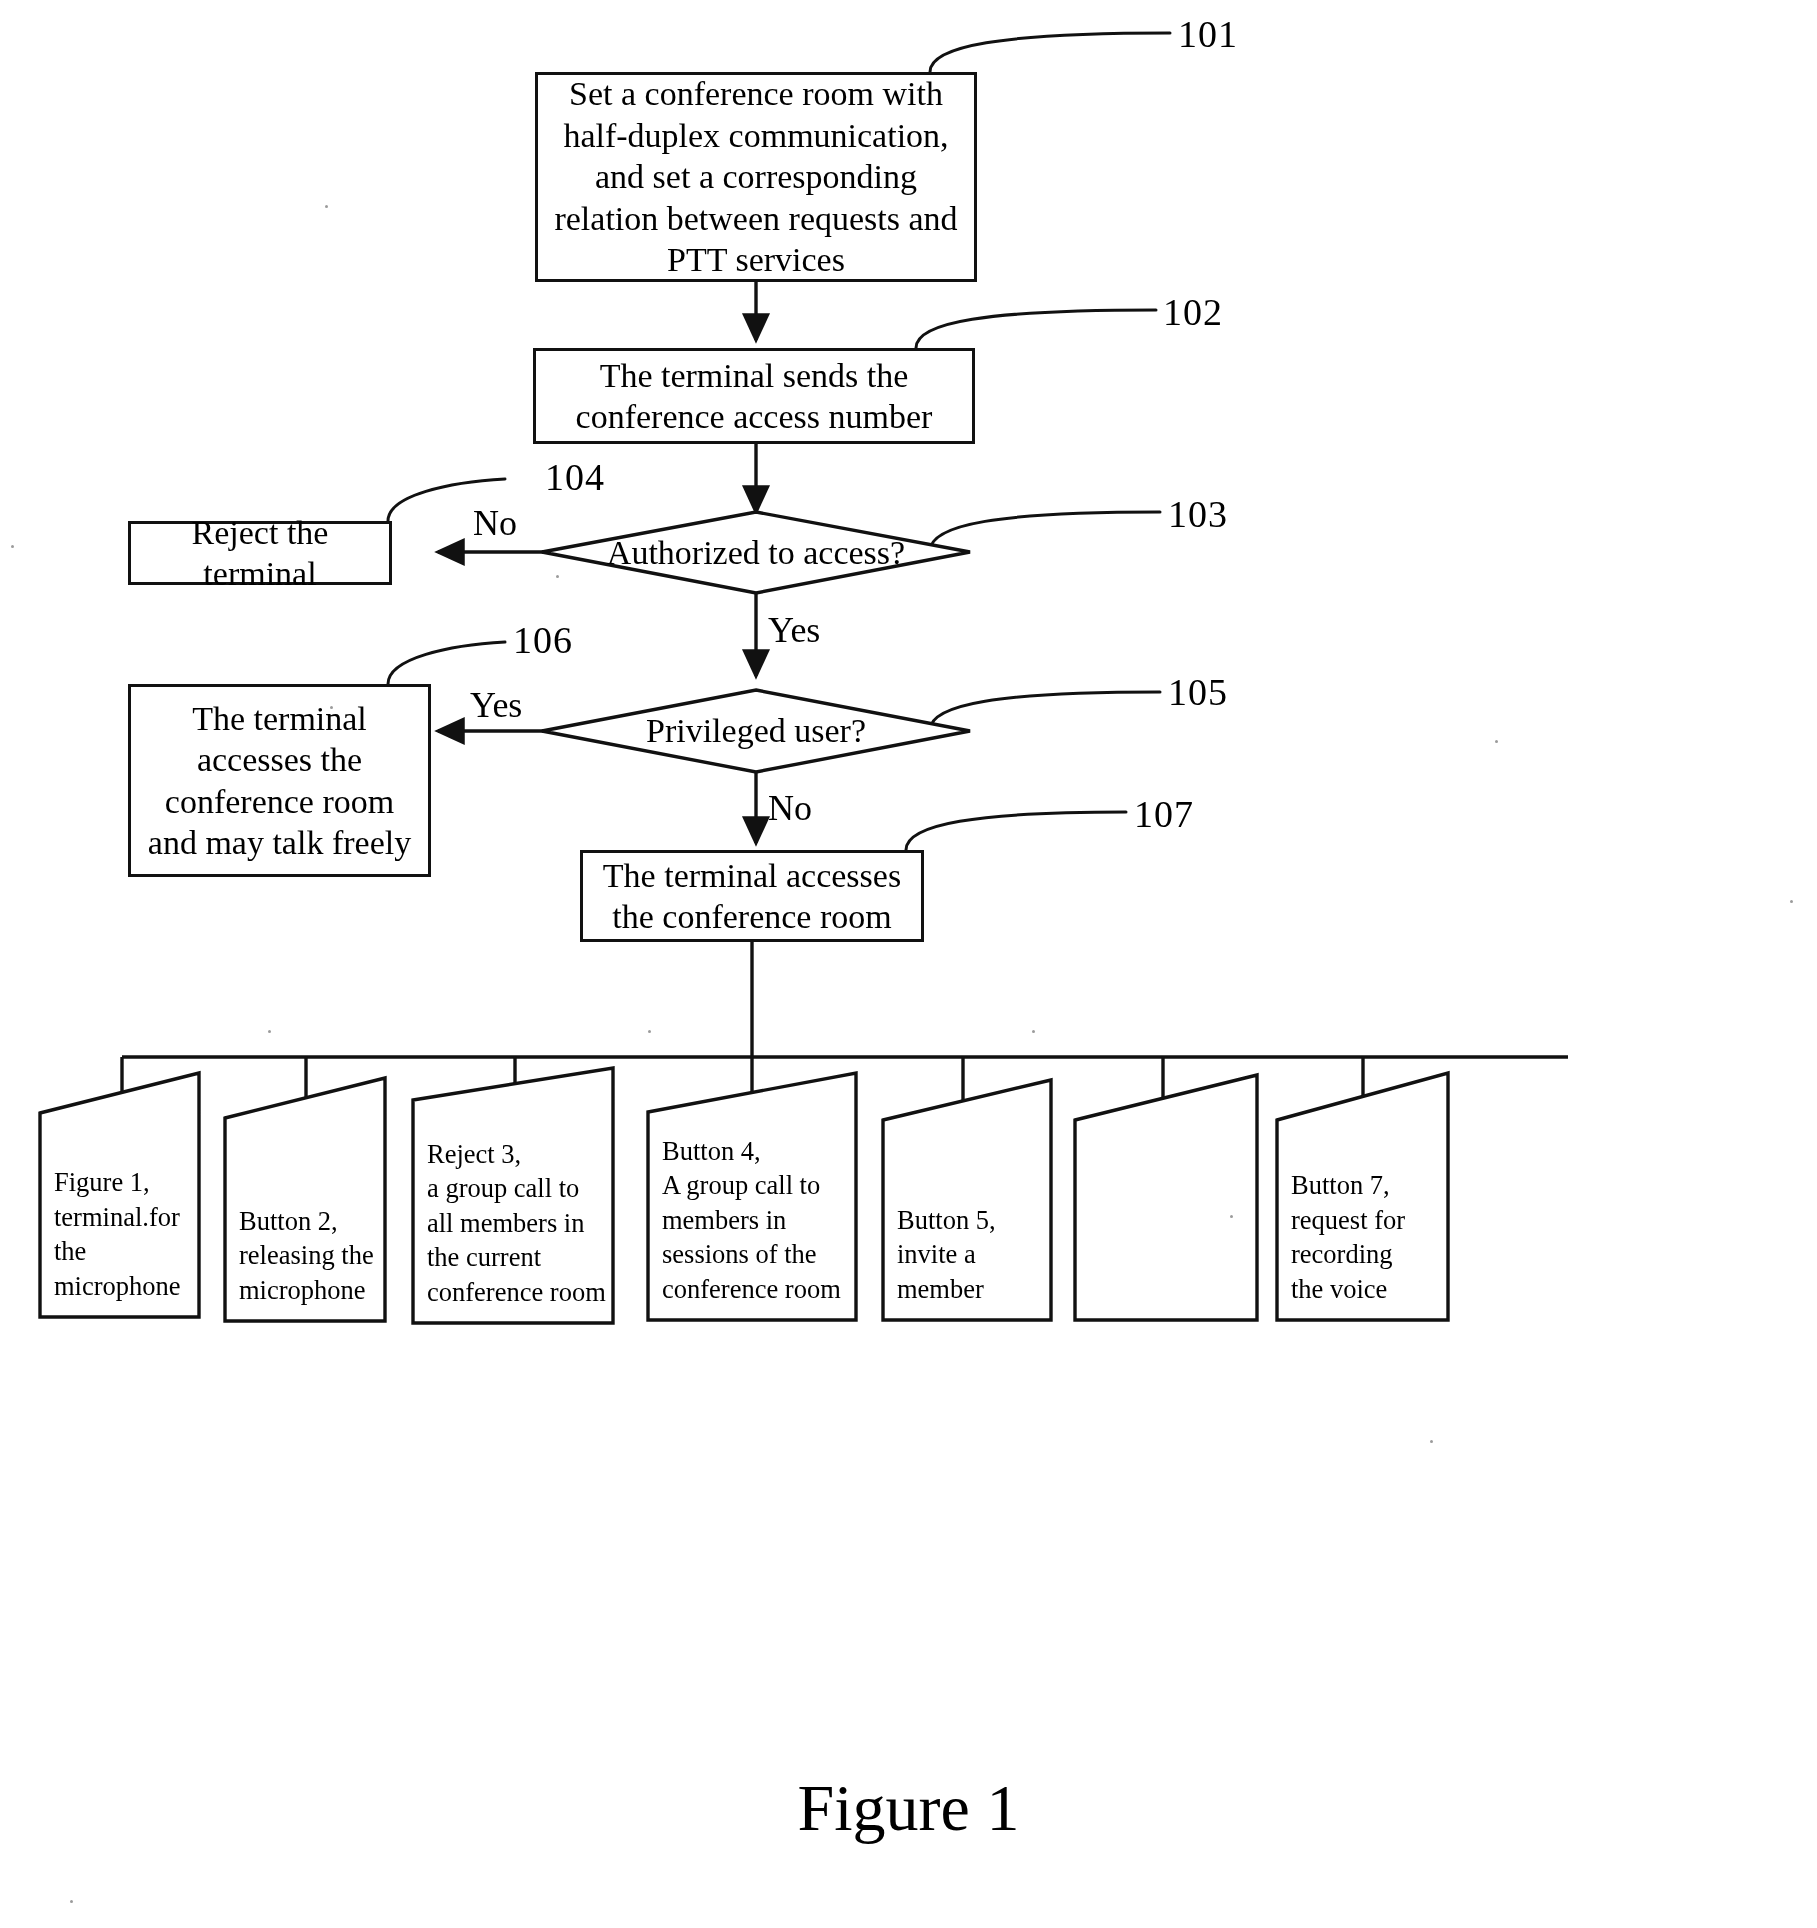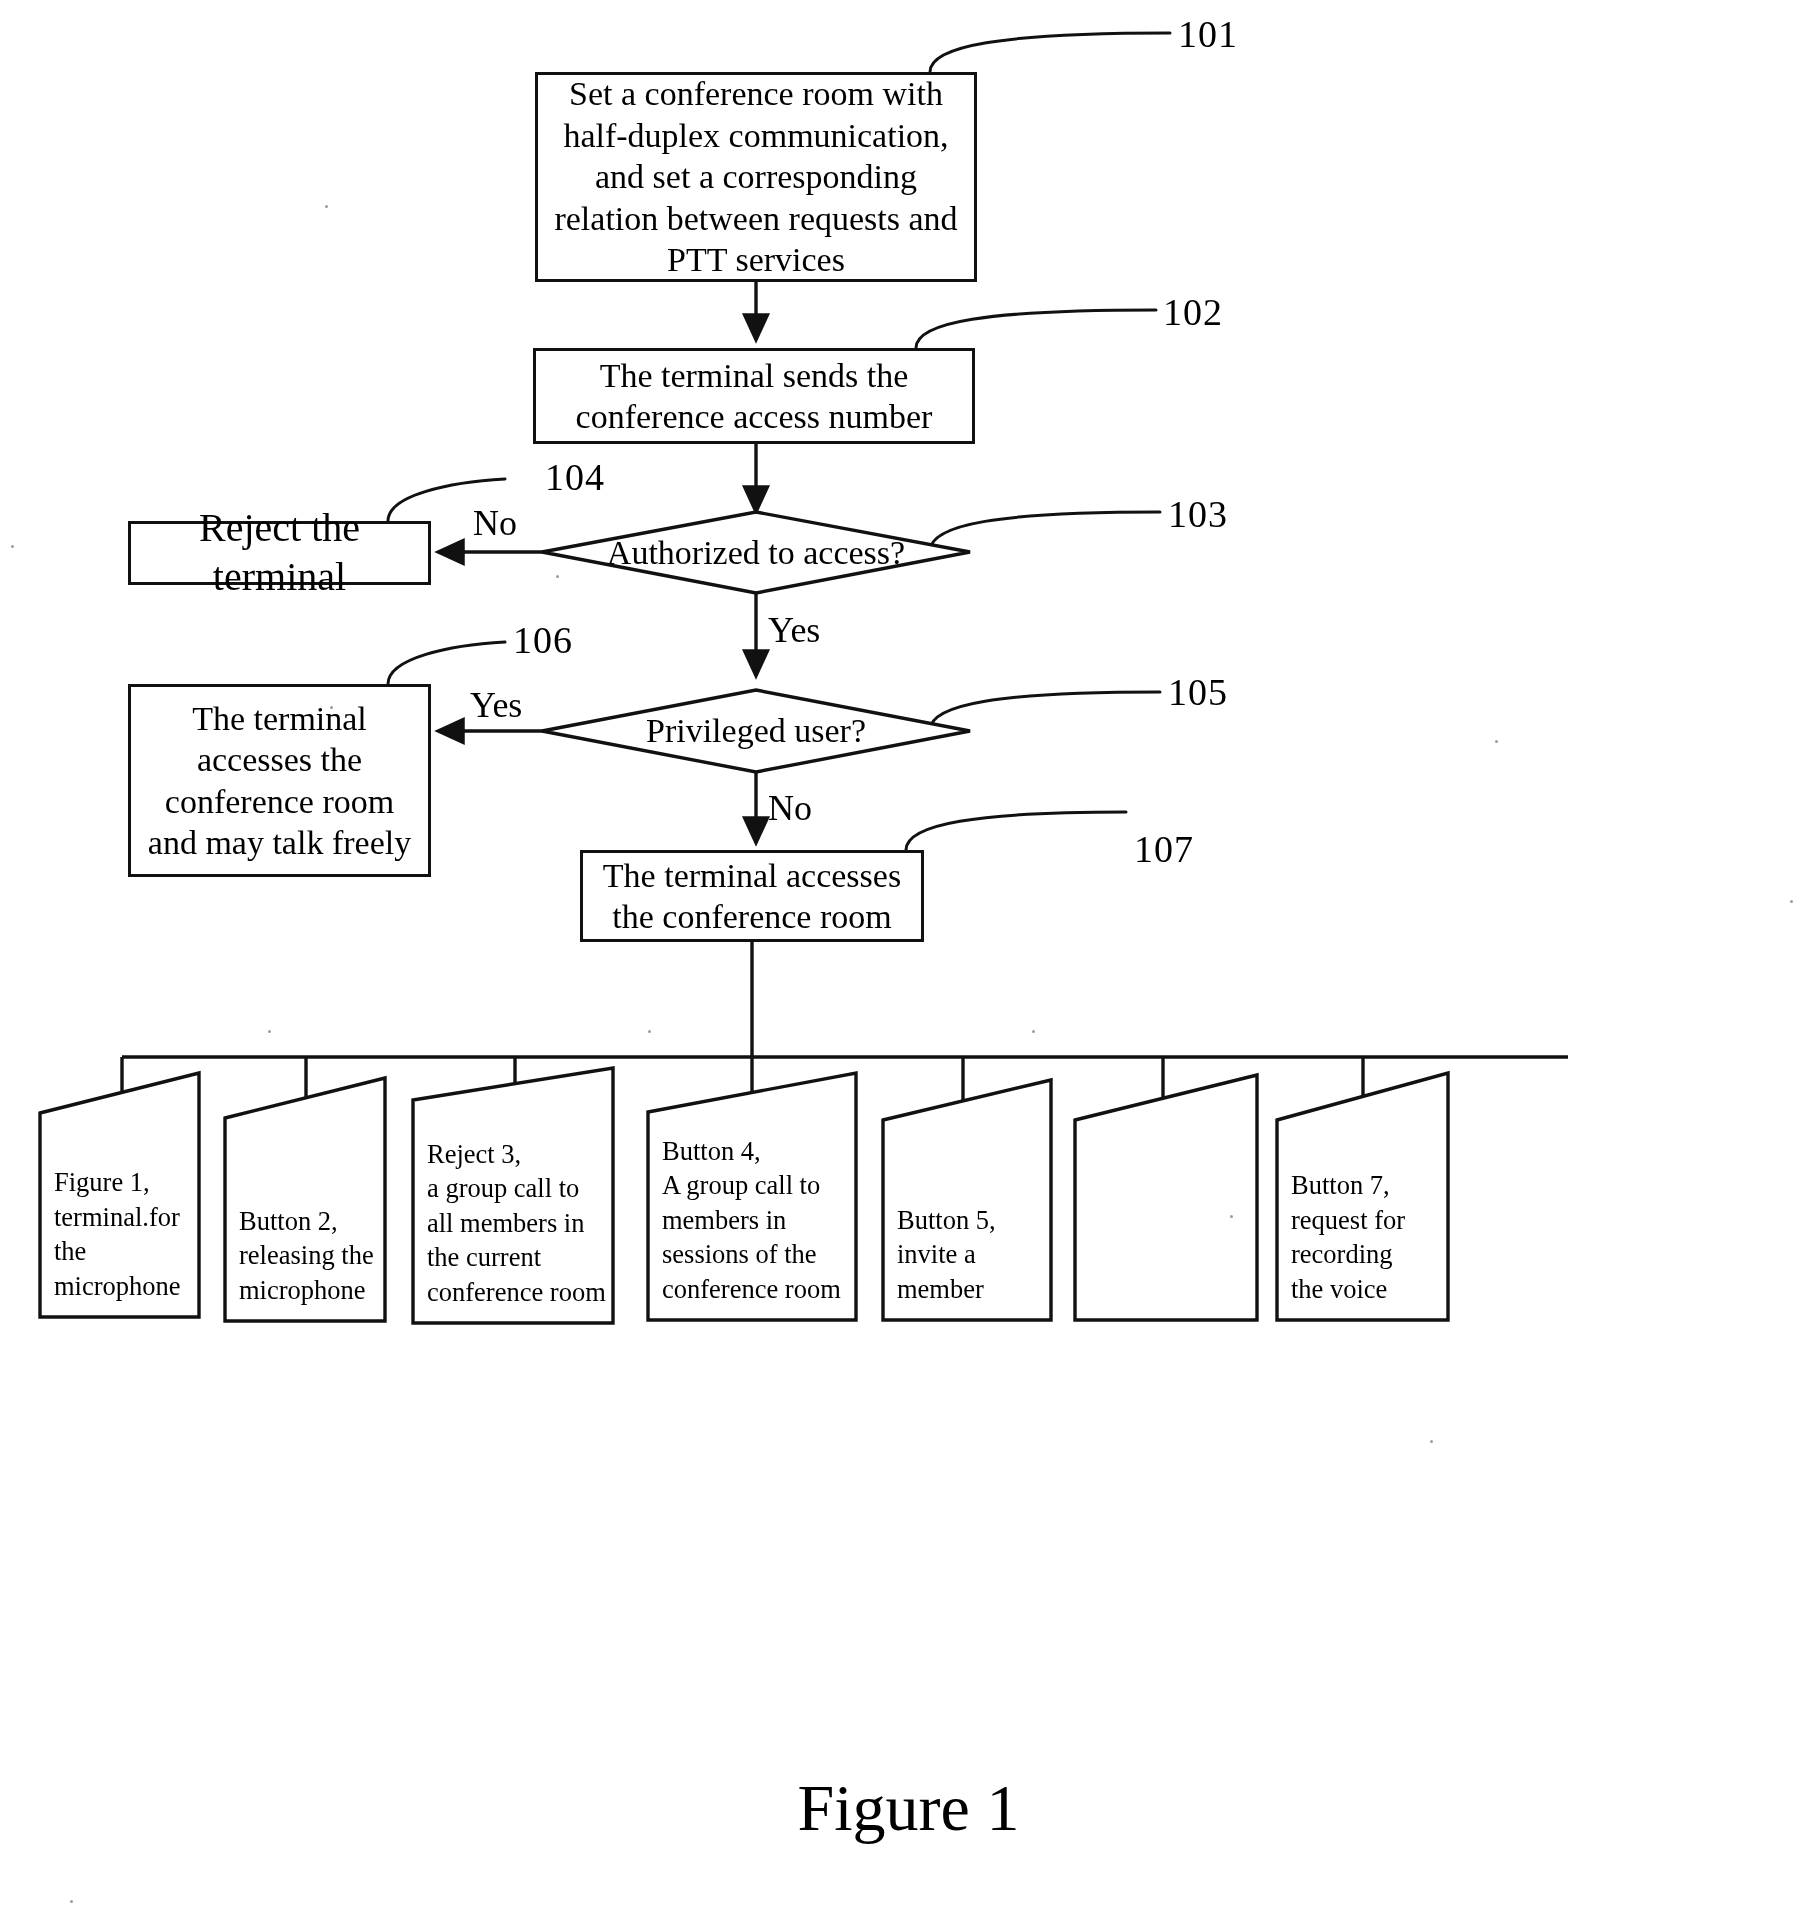--- a/index.html
+++ b/index.html
@@ -8,21 +8,21 @@
   #stage{position:absolute;inset:0;}
   svg#wires{position:absolute;left:0;top:0;width:1817px;height:1928px;}
 
   .node{position:absolute;box-sizing:border-box;border:3px solid #111;
         background:#fff;display:flex;align-items:center;justify-content:center;
         text-align:center;line-height:1.22;}
   .node span{display:block;padding:8px 8px;}
 
   .n101{left:535px;top:72px;width:442px;height:210px;font-size:34px;}
   .n102{left:533px;top:348px;width:442px;height:96px;font-size:34px;}
-  .n104{left:128px;top:521px;width:303px;height:64px;font-size:40px;}
+  .n104{left:128px;top:521px;width:264px;height:64px;font-size:34px;}
   .n106{left:128px;top:684px;width:303px;height:193px;font-size:34px;}
   .n107{left:580px;top:850px;width:344px;height:92px;font-size:34px;}
 
   .diamond{position:absolute;}
   .diamond .dtext{position:absolute;inset:0;display:flex;align-items:center;
                   justify-content:center;font-size:34px;}
 
   .refnum{position:absolute;font-size:38px;letter-spacing:1px;}
   .edgelbl{position:absolute;font-size:36px;}
 
@@ -122,21 +122,21 @@
   <div class="diamond" style="left:542px;top:690px;width:428px;height:82px;">
     <div class="dtext">Privileged user?</div>
   </div>
 
   <div class="refnum" style="left:1178px;top:12px;">101</div>
   <div class="refnum" style="left:1163px;top:290px;">102</div>
   <div class="refnum" style="left:1168px;top:492px;">103</div>
   <div class="refnum" style="left:513px;top:455px;margin-left:32px;">104</div>
   <div class="refnum" style="left:1168px;top:670px;">105</div>
   <div class="refnum" style="left:513px;top:618px;">106</div>
-  <div class="refnum" style="left:1134px;top:792px;margin-top:35px;">107</div>
+  <div class="refnum" style="left:1134px;top:792px;">107</div>
 
   <div class="edgelbl" style="left:473px;top:502px;">No</div>
   <div class="edgelbl" style="left:768px;top:609px;">Yes</div>
   <div class="edgelbl" style="left:470px;top:684px;">Yes</div>
   <div class="edgelbl" style="left:768px;top:787px;">No</div>
 
   <div class="btnwrap" style="left:40px;top:1073px;width:159px;height:244px;">
     <div class="txt">
       <div>Figure 1,</div>
       <div>terminal.for the microphone</div>

